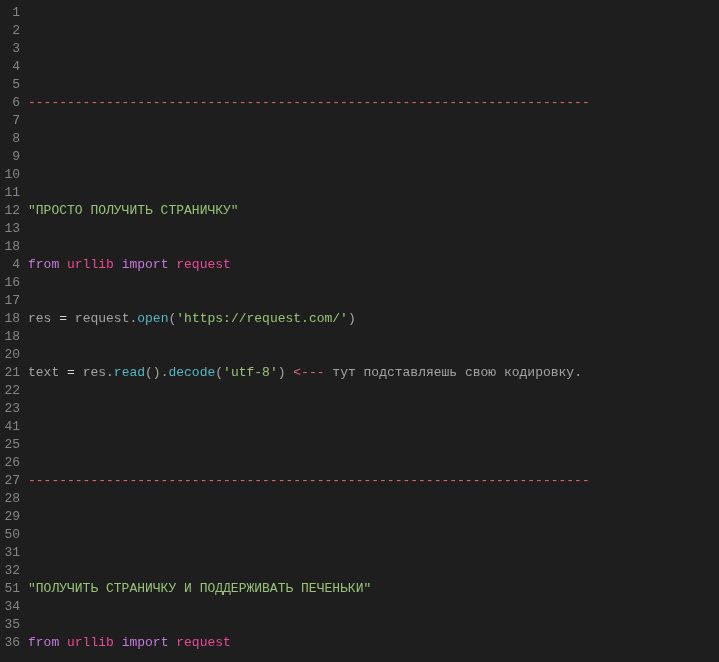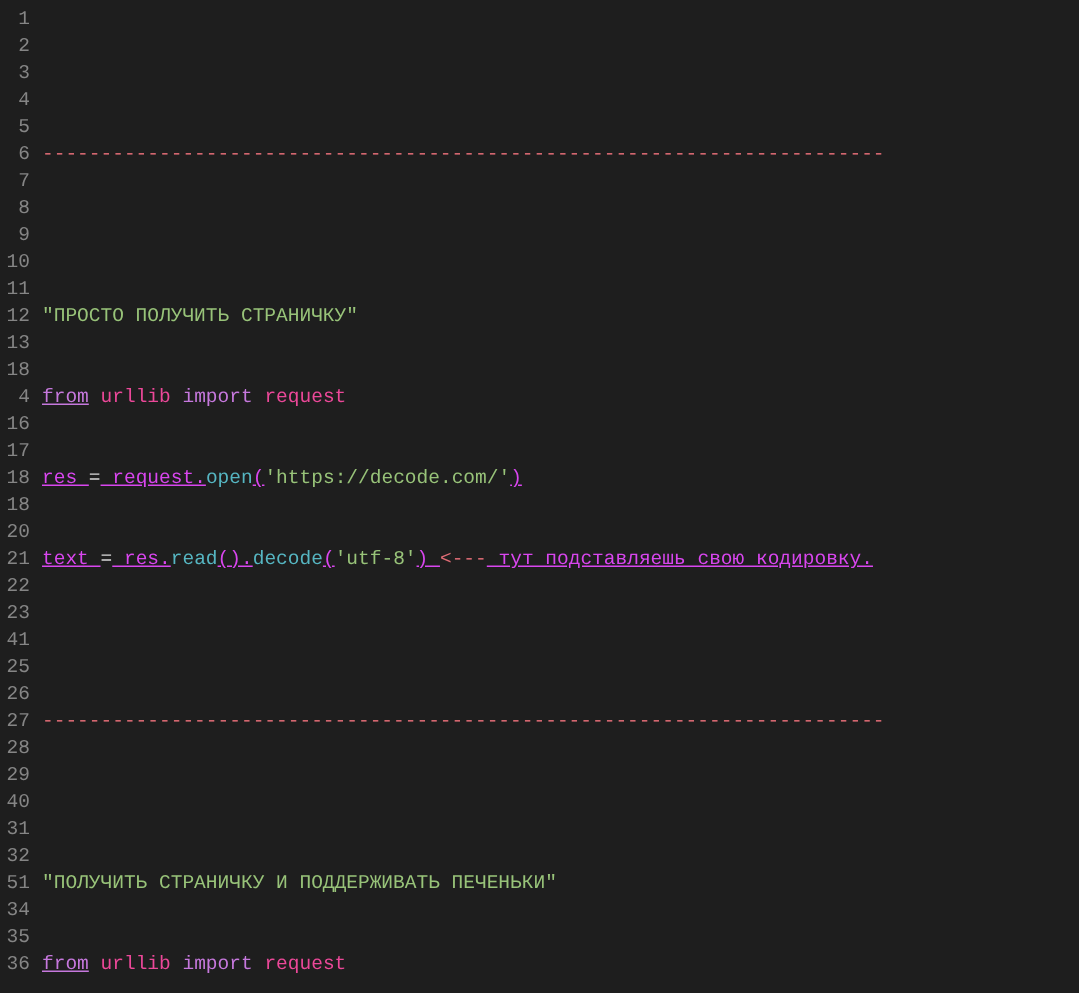--- a/index.html
+++ b/index.html
@@ -26,25 +26,25 @@
     flex-shrink: 0;
   }
   .gutter div { height: 18px; }
   .code {
     flex: 1;
     white-space: pre;
     position: relative;
   }
   .code-line { height: 18px; }
   .tok-str    { color: #98c379; }
-  .tok-id     { color: #d946ef; text-decoration: underline; }
+  .tok-id     { color: #a3a3a3; }
   .tok-fn     { color: #56b6c2; }
   .tok-op     { color: #d4d4d4; }
   .tok-dash   { color: #e06c75; }
-  .tok-from   { color: #c678dd; text-decoration: underline; }
+  .tok-from   { color: #c678dd; }
   .tok-imp    { color: #c678dd; text-align: center; }
   .tok-mod    { color: #ec4899; }
   .tok-arrow  { color: #e06c75; }
 </style>
 </head>
 <body>
 
 <div class="editor">
   <div class="gutter">
     <div>1</div>
@@ -69,36 +69,36 @@
     <div>20</div>
     <div>21</div>
     <div>22</div>
     <div>23</div>
     <div>41</div>
     <div>25</div>
     <div>26</div>
     <div>27</div>
     <div>28</div>
     <div>29</div>
-    <div>40</div>
+    <div>50</div>
     <div>31</div>
     <div>32</div>
     <div>51</div>
     <div>34</div>
     <div>35</div>
     <div>36</div>
   </div>
 
   <div class="code">
     <div class="code-line"><span></span></div>
     <div class="code-line"><span class="tok-dash">------------------------------------------------------------------------</span></div>
     <div class="code-line"><span></span></div>
     <div class="code-line"><span class="tok-str">"ПРОСТО ПОЛУЧИТЬ СТРАНИЧКУ"</span></div>
     <div class="code-line"><span class="tok-from">from</span><span class="tok-mod"> urllib </span><span class="tok-imp">import</span><span class="tok-mod"> request</span></div>
-    <div class="code-line"><span class="tok-id">res </span><span class="tok-op">=</span><span class="tok-id"> request.</span><span class="tok-fn">open</span><span class="tok-id">(</span><span class="tok-str">'https://decode.com/'</span><span class="tok-id">)</span></div>
+    <div class="code-line"><span class="tok-id">res </span><span class="tok-op">=</span><span class="tok-id"> request.</span><span class="tok-fn">open</span><span class="tok-id">(</span><span class="tok-str">'https://request.com/'</span><span class="tok-id">)</span></div>
     <div class="code-line"><span class="tok-id">text </span><span class="tok-op">=</span><span class="tok-id"> res.</span><span class="tok-fn">read</span><span class="tok-id">().</span><span class="tok-fn">decode</span><span class="tok-id">(</span><span class="tok-str">'utf-8'</span><span class="tok-id">) </span><span class="tok-arrow">&lt;---</span><span class="tok-id"> тут подставляешь свою кодировку.</span></div>
     <div class="code-line"><span></span></div>
     <div class="code-line"><span class="tok-dash">------------------------------------------------------------------------</span></div>
     <div class="code-line"><span></span></div>
     <div class="code-line"><span class="tok-str">"ПОЛУЧИТЬ СТРАНИЧКУ И ПОДДЕРЖИВАТЬ ПЕЧЕНЬКИ"</span></div>
     <div class="code-line"><span class="tok-from">from</span><span class="tok-mod"> urllib </span><span class="tok-imp">import</span><span class="tok-mod"> request</span></div>
     
     
     
     

